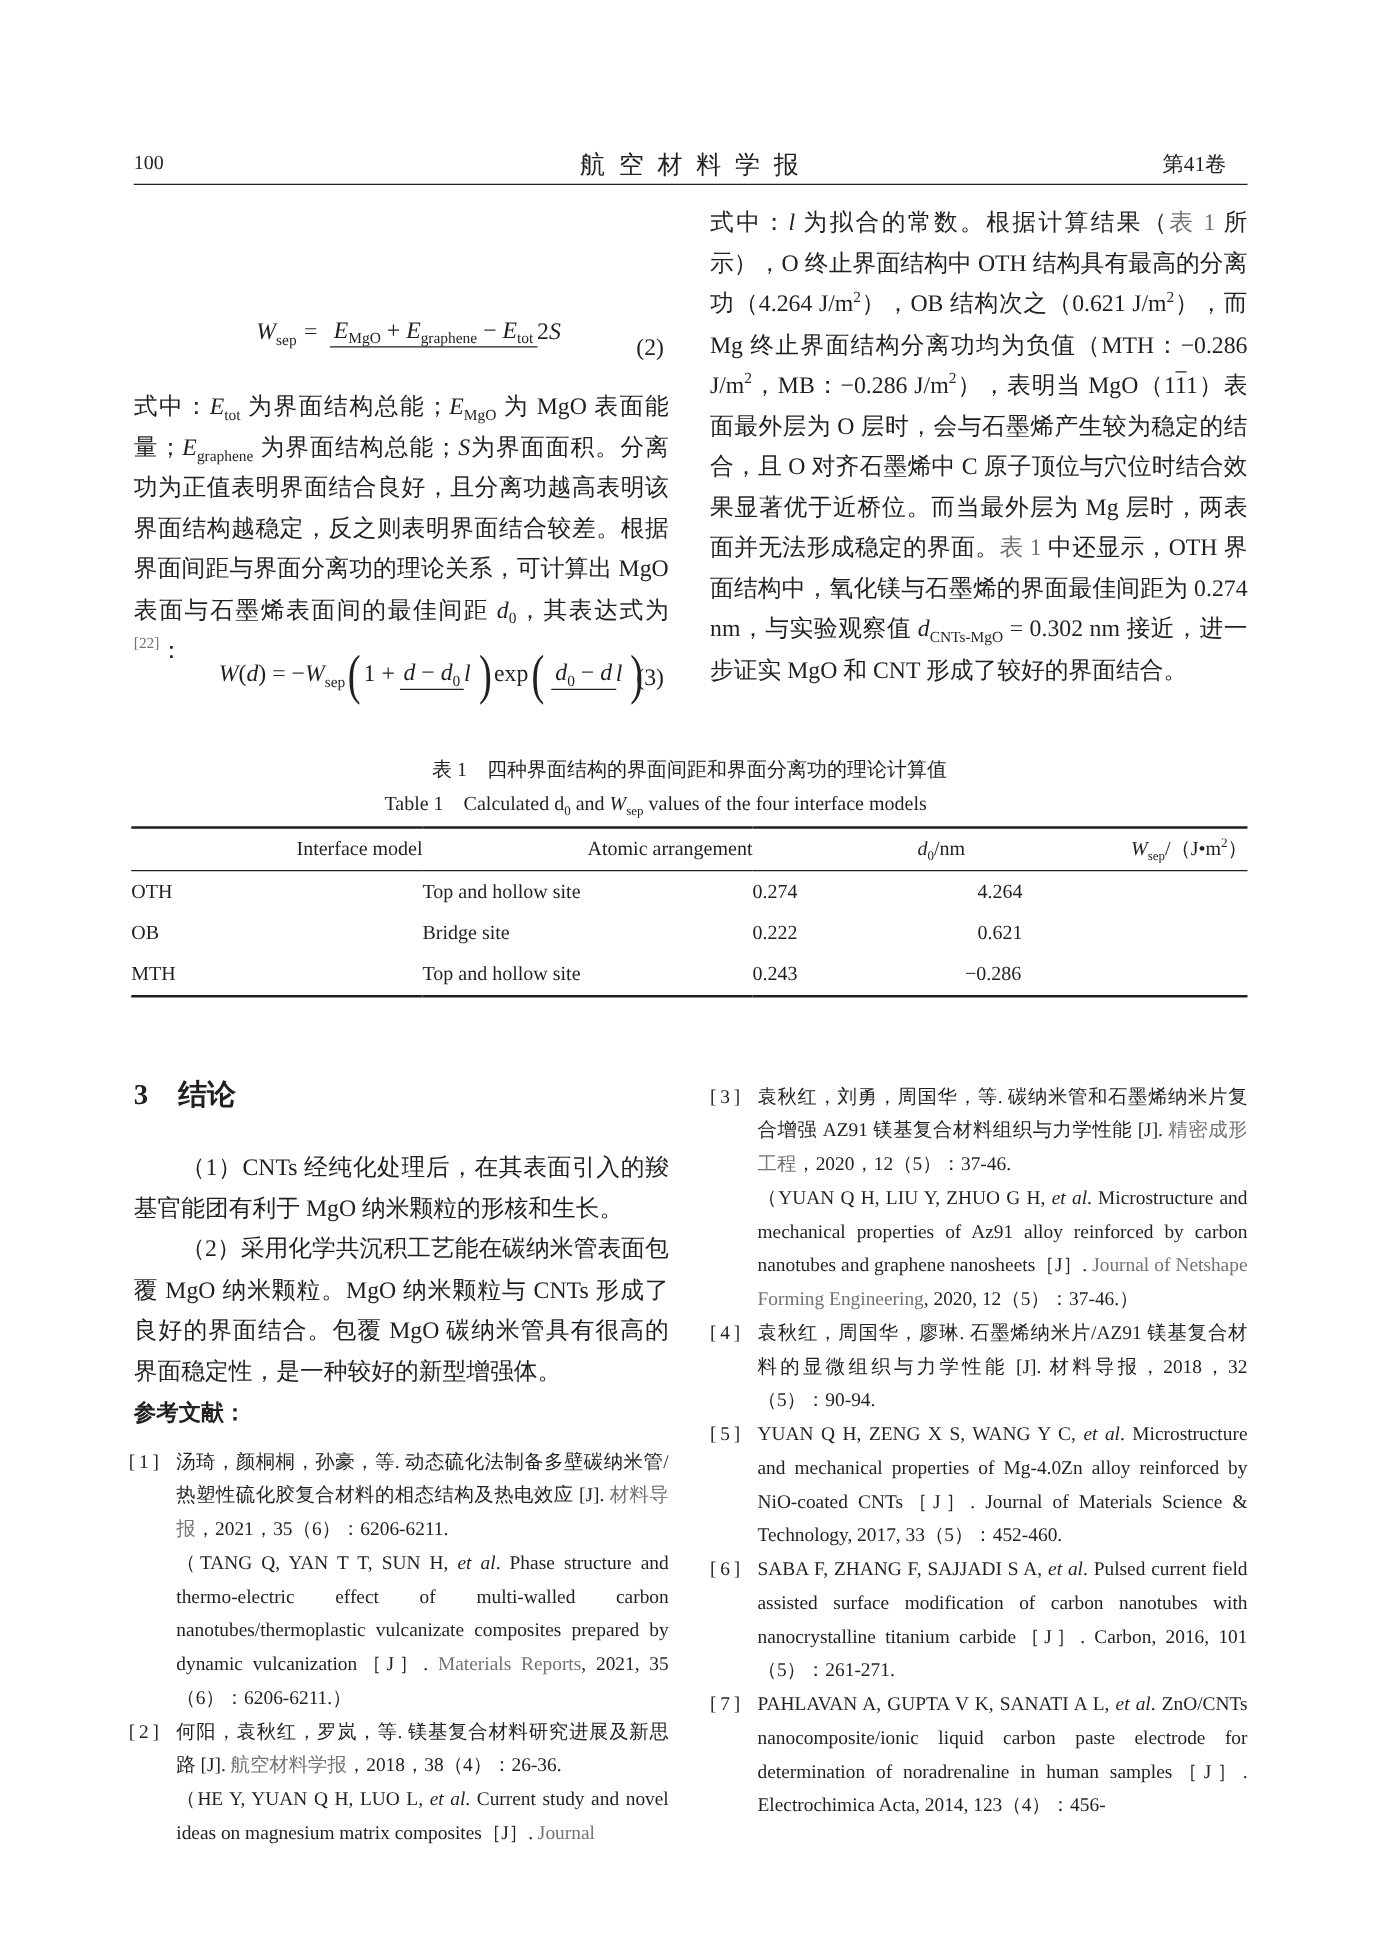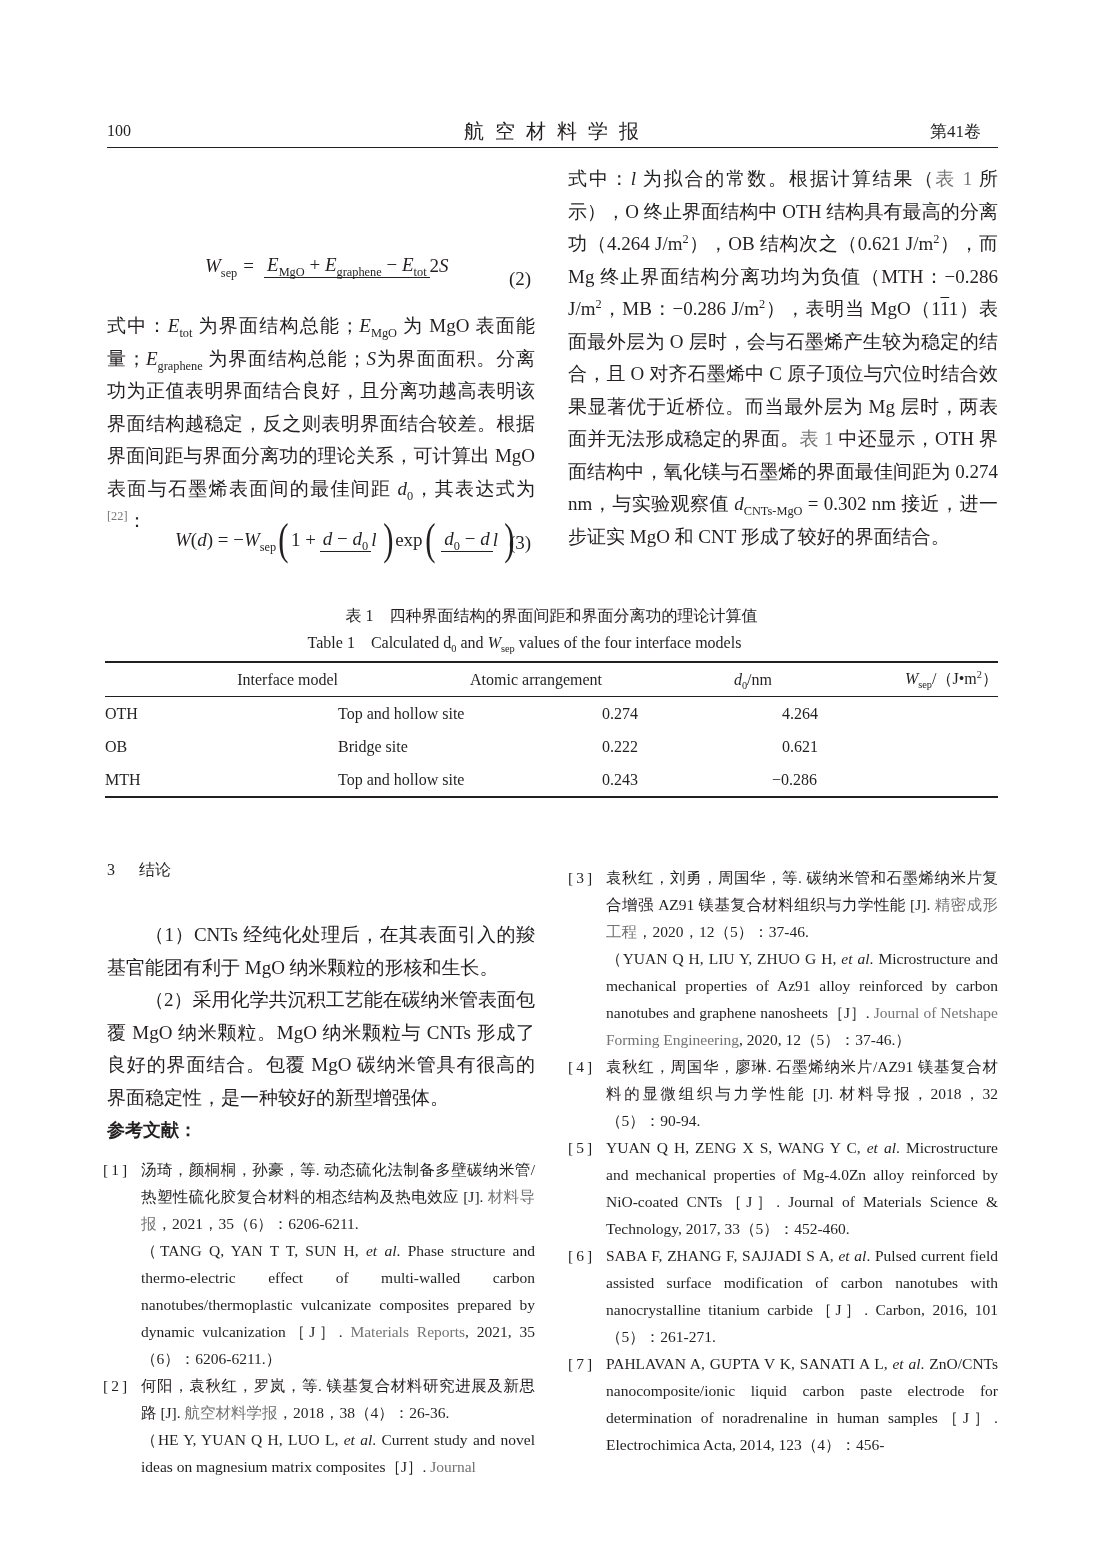--- a/index.html
+++ b/index.html
@@ -41,21 +41,21 @@
   #tbl th, #tbl td { text-align: left; font-weight: normal; padding: 0; height: 33px; }
   #tbl thead tr { border-top: 2px solid #231f20; border-bottom: 1.2px solid #231f20; }
   #tbl thead th { height: 33px; text-align: right; }
   #tbl tbody tr:last-child { border-bottom: 2px solid #231f20; }
   #tbl .c1 { width: 233px; }
   #tbl .c2 { width: 264px; }
   #tbl .c3 { width: 170px; }
   #tbl td.c4 { padding-left: 10px; }
 
   
-  #sec3 { left: 107px; top: 860px; font-size: 16px; font-weight: normal; font-family: "DejaVu Sans", sans-serif; }
+  #sec3 { left: 107px; top: 860px; font-size: 23px; font-weight: bold; font-family: "DejaVu Sans", sans-serif; }
   #sec3 .sec-num { margin-right: 24px; font-family: "Liberation Serif", serif; }
   #col-left-concl { left: 107px; top: 919px; width: 428px; }
   #refs-title { left: 107px; top: 1118px; font-size: 18px; font-weight: bold; font-family: "DejaVu Sans", sans-serif; }
 
   
   .refs { font-size: 15.5px; line-height: 27px; text-align: justify; }
   .ref { position: relative; padding-left: 38px; }
   .ref .rn { position: absolute; left: 0; top: 0; letter-spacing: 3px; }
   #refs-left { left: 103px; top: 1156px; width: 432px; }
   #refs-right { left: 568px; top: 864px; width: 430px; }

